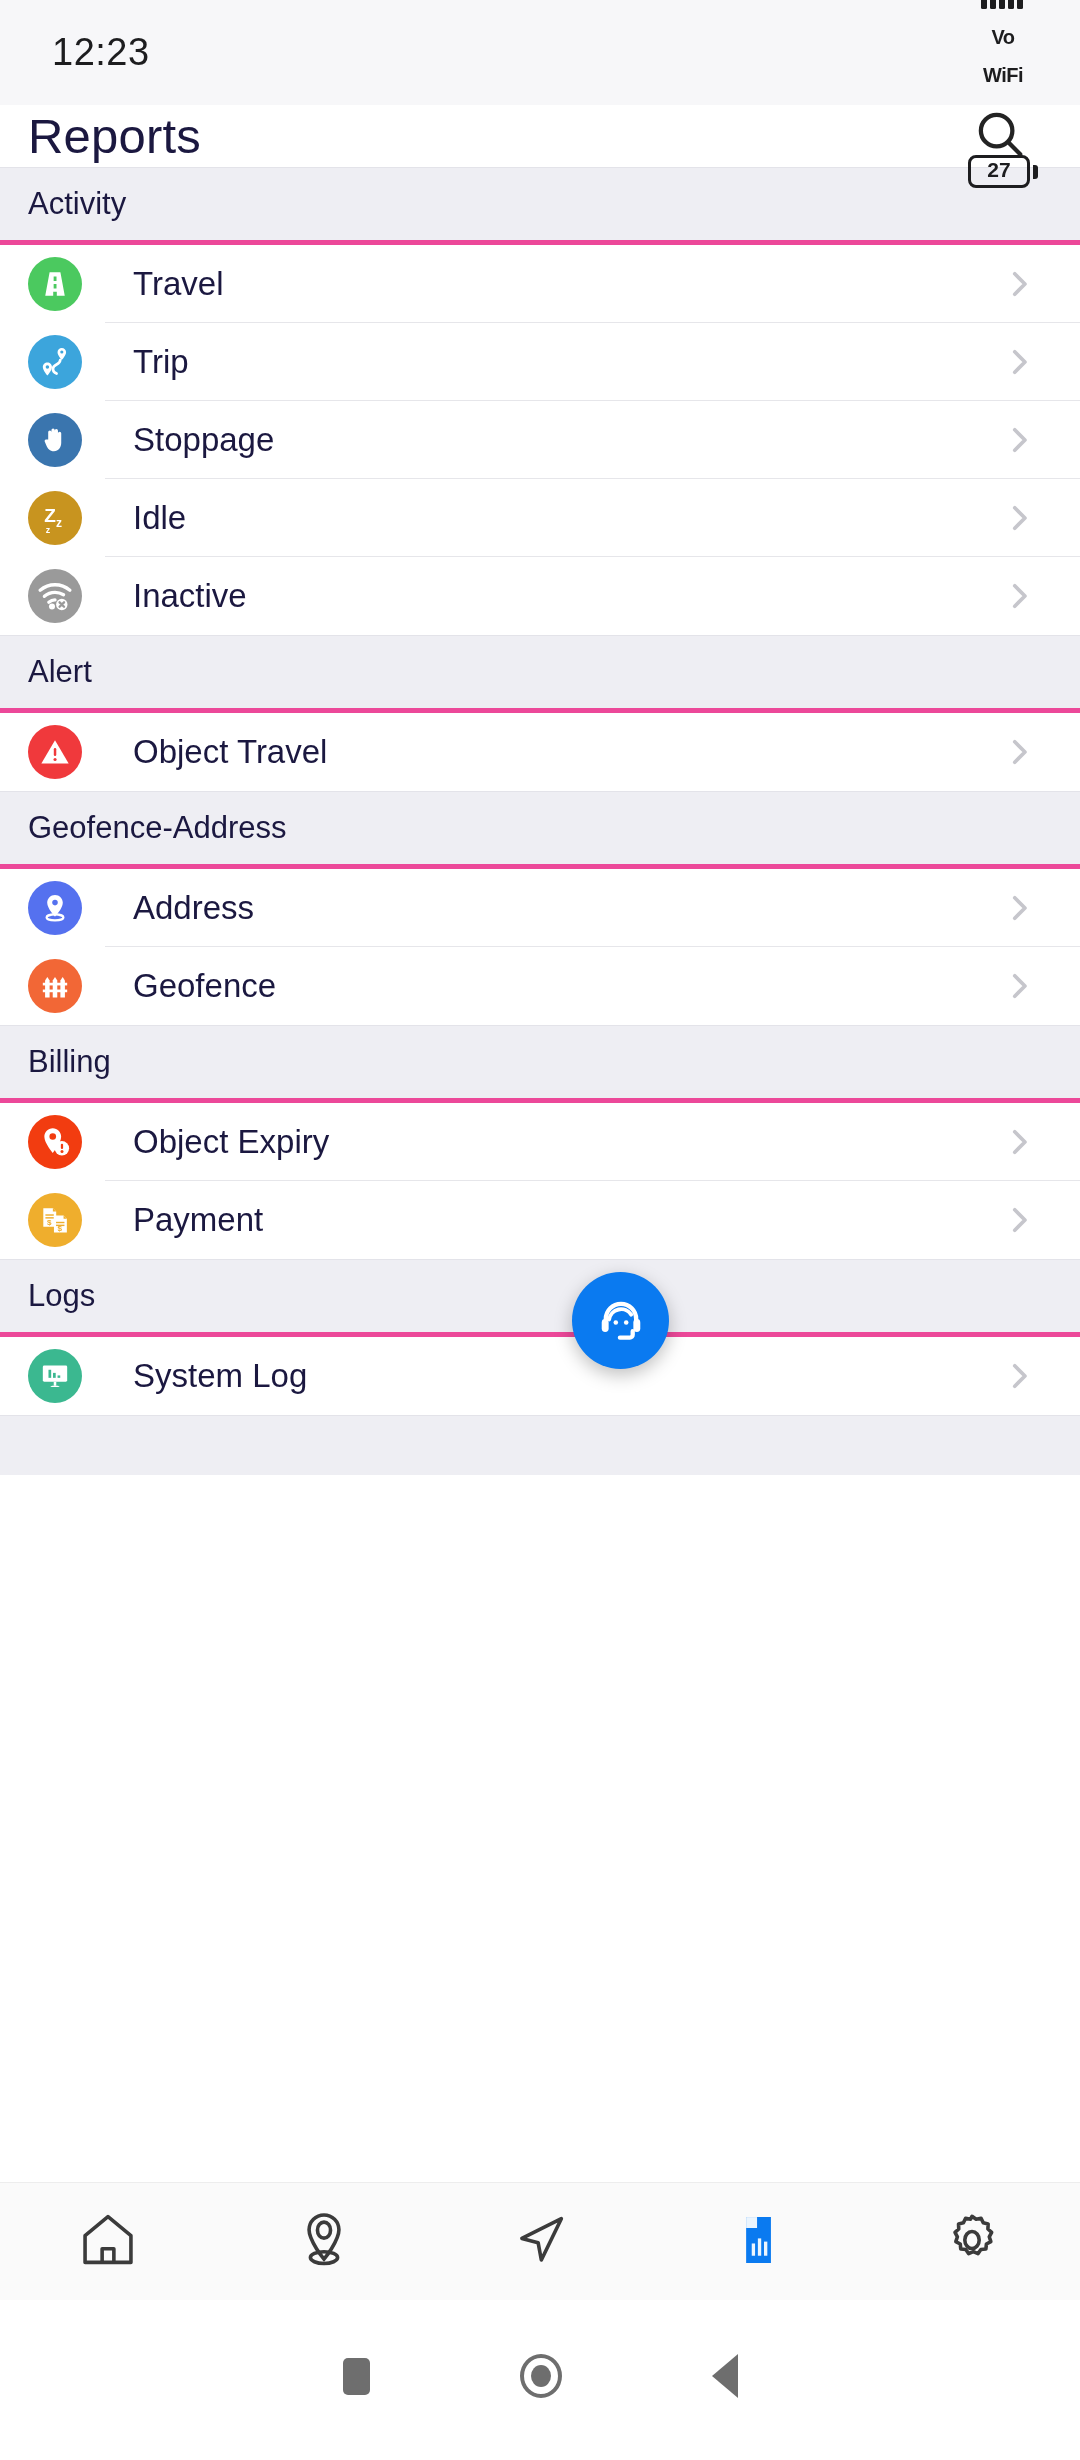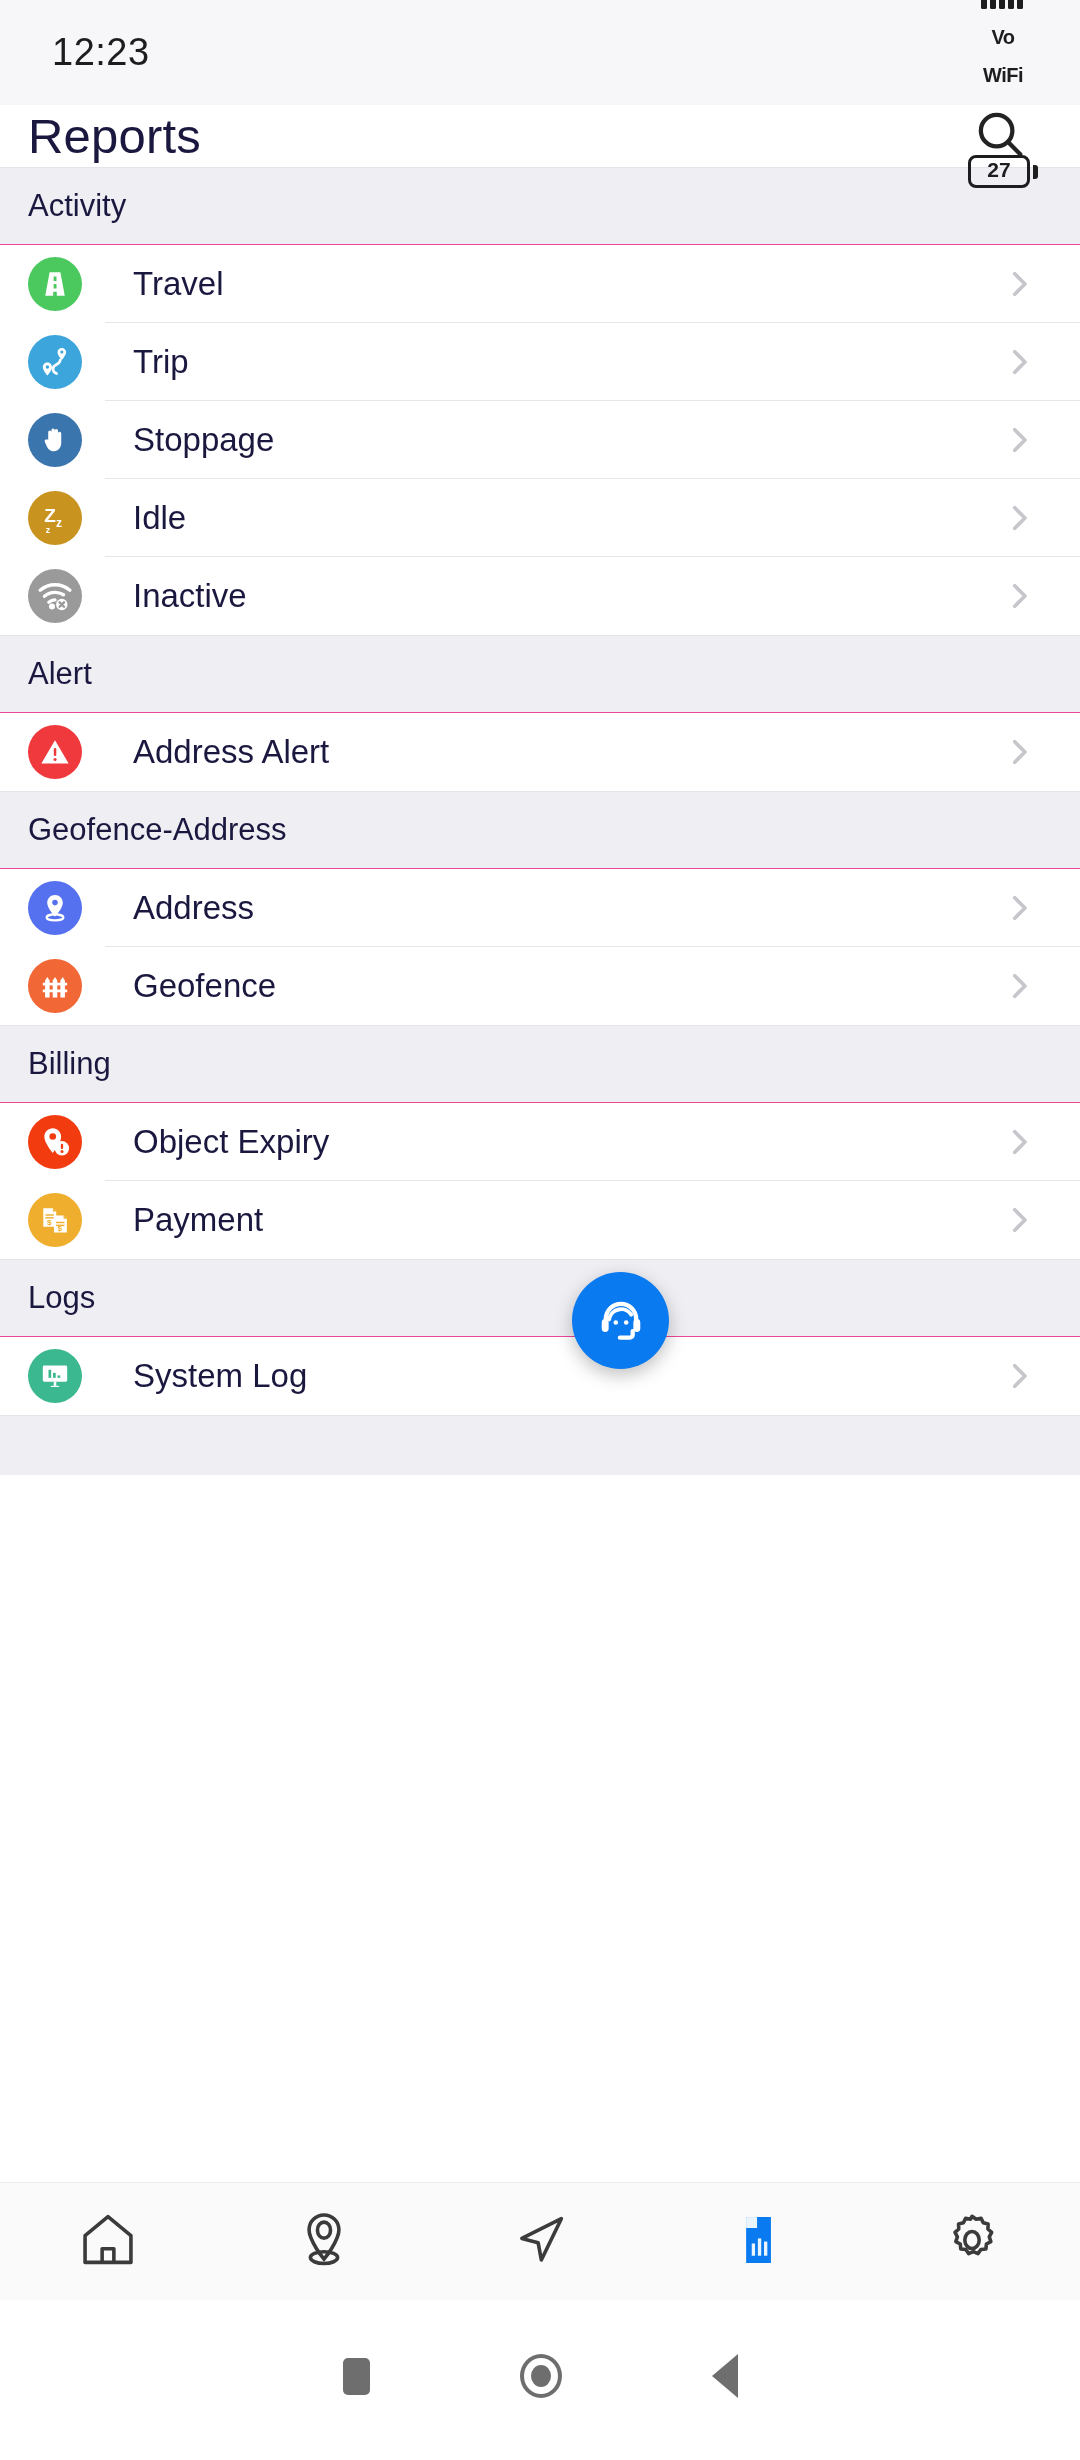--- a/index.html
+++ b/index.html
@@ -42,21 +42,21 @@
   .search-btn { width:72px; height:72px; display:flex; align-items:center; justify-content:center; }
 
   
   .list { flex:1 1 auto; overflow:hidden; background:#ffffff; }
   .section-header {
     background:#eeeef3;
     height:78px;
     display:flex; align-items:center;
     padding:0 28px;
     border-top:1px solid #e3e3e9;
-    border-bottom:1px solid #ec4899;
+    border-bottom:5px solid #ec4899;
   }
   .section-header .sh-label { font-size:31px; color:#1b1840; }
   .row {
     position:relative;
     height:78px;
     display:flex; align-items:center;
     padding:0 44px 0 28px;
     background:#fff;
   }
   .row .divider {
@@ -268,21 +268,21 @@
         <div class="sh-label">Alert</div>
       </div>
       <div class="row">
         <div class="icon-badge" style="background: rgb(240, 57, 60);">
           <svg width="36" height="36" viewBox="0 0 24 24">
             <path d="M12 4.2 21.1 19.6H2.9z" fill="white"></path>
             <rect x="11.2" y="9.4" width="1.65" height="5.3" rx=".8" fill="#f0393c"></rect>
             <circle cx="12.03" cy="17.0" r="1.05" fill="#f0393c"></circle>
           </svg>
         </div>
-        <div class="row-label">Address Alert</div>
+        <div class="row-label">Object Travel</div>
         <div class="chev">
           <svg width="34" height="34" viewBox="0 0 24 24" fill="none">
             <path d="M9 4.8 16.2 12 9 19.2" stroke="#c6c6cc" stroke-width="2.6" stroke-linecap="round" stroke-linejoin="round"></path>
           </svg>
         </div>
       </div>
       <div class="section-header">
         <div class="sh-label">Geofence-Address</div>
       </div>
       <div class="row">

